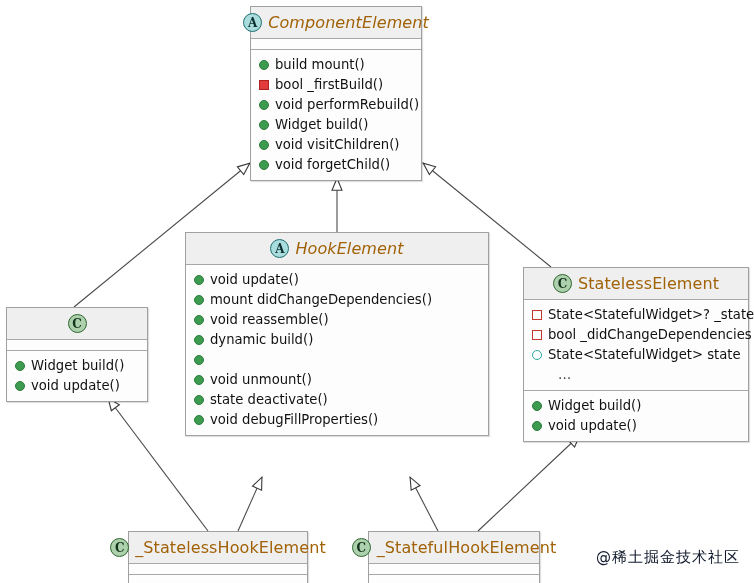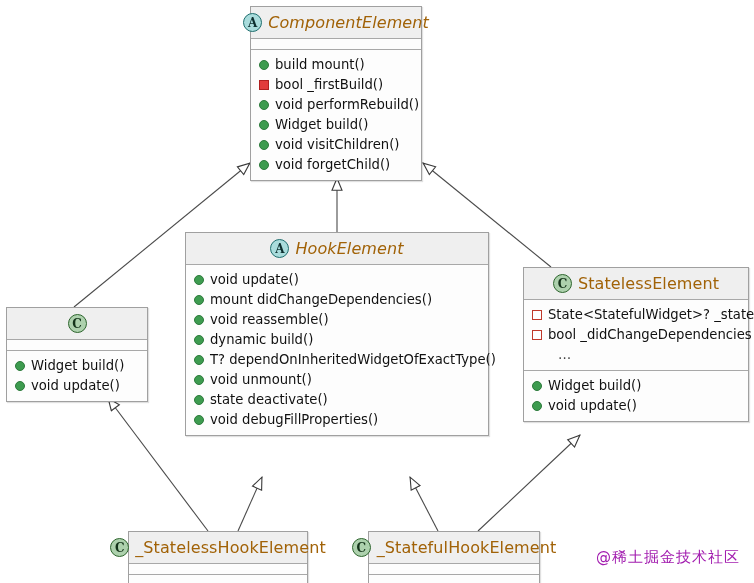--- a/index.html
+++ b/index.html
@@ -83,21 +83,21 @@
   
   .mk.pri-f{width:8px;height:8px;background:#fff;border:1.4px solid #c0392b;}
   
   .mk.pub-f{width:8px;height:8px;border-radius:50%;background:#fff;border:1.4px solid #2aa79b;}
   .mk.none{width:8px;height:8px;background:transparent;}
 
   #watermark{
     position:absolute;
     right:14px;bottom:16px;
     font-size:15px;
-    color:#a21caf;
+    color:#0f172a;
     letter-spacing:1px;
     z-index:9;
     user-select:none;
     white-space:nowrap;
     text-align:right;
   }
 </style>
 </head>
 <body>
 
@@ -183,21 +183,20 @@
       <div class="mem">
         <span class="mk pub-m"></span>
         <span class="txt">void reassemble()</span>
       </div>
       <div class="mem">
         <span class="mk pub-m"></span>
         <span class="txt">dynamic build()</span>
       </div>
       <div class="mem">
         <span class="mk pub-m"></span>
-        <span class="txt">T? dependOnInheritedWidgetOfExactType()</span>
       </div>
       <div class="mem">
         <span class="mk pub-m"></span>
         <span class="txt">void unmount()</span>
       </div>
       <div class="mem">
         <span class="mk pub-m"></span>
         <span class="txt">state deactivate()</span>
       </div>
       <div class="mem">
@@ -232,20 +231,24 @@
     <div class="cls-sec">
       <div class="mem">
         <span class="mk pri-f"></span>
         <span class="txt">State&lt;StatefulWidget&gt;? _state</span>
       </div>
       <div class="mem">
         <span class="mk pri-f"></span>
         <span class="txt">bool _didChangeDependencies</span>
       </div>
       <div class="mem">
+        <span class="mk pub-f"></span>
+        <span class="txt">State&lt;StatefulWidget&gt; state</span>
+      </div>
+      <div class="mem">
         <span class="mk none"></span>
         <span class="txt ell">…</span>
       </div>
     </div>
     <div class="cls-sec">
       <div class="mem">
         <span class="mk pub-m"></span>
         <span class="txt">Widget build()</span>
       </div>
       <div class="mem">

